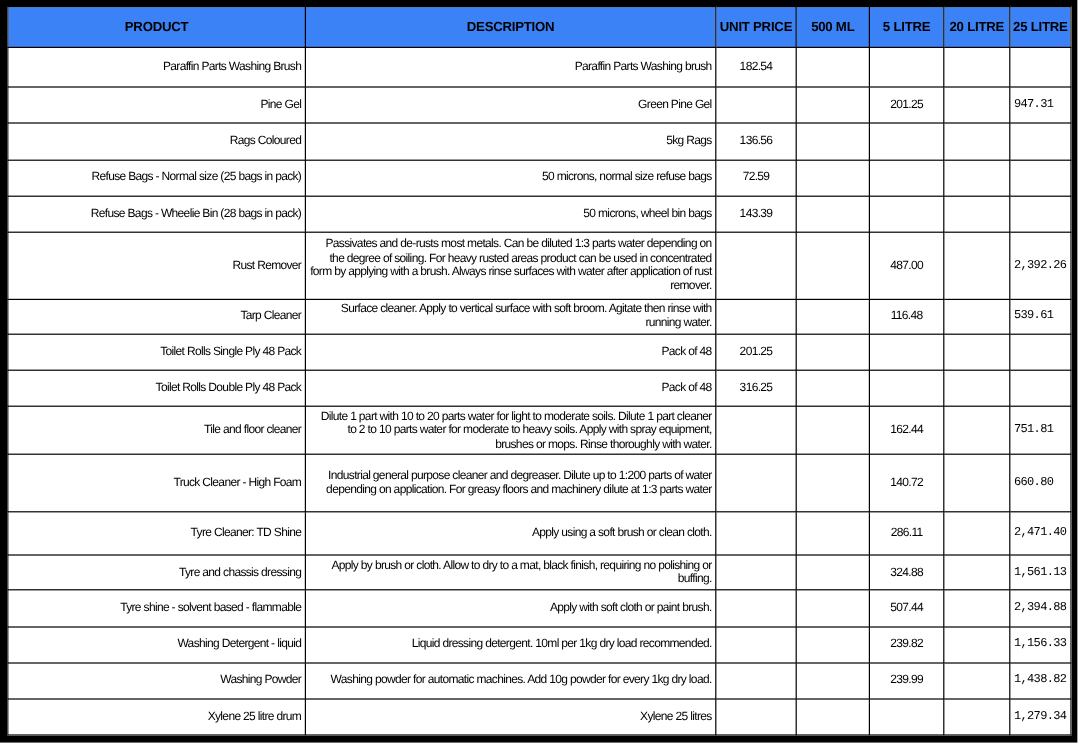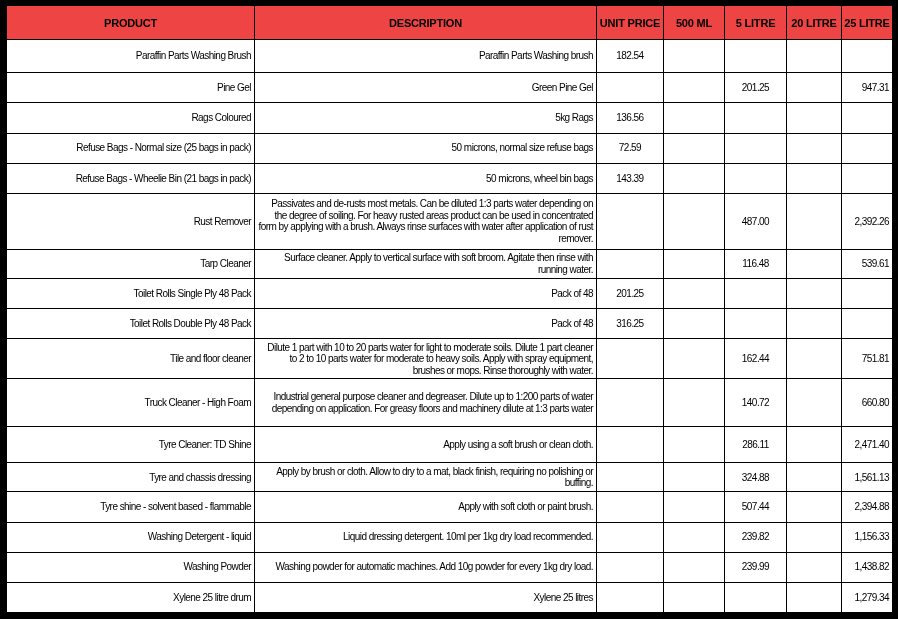--- a/index.html
+++ b/index.html
@@ -15,21 +15,21 @@
   }
   table.price-table {
     border-collapse: collapse;
     table-layout: fixed;
     width: 100%;
     height: 100%;
     font-family: "Liberation Sans", sans-serif;
     color: #000;
   }
   table.price-table th {
-    background: #ef4444;
+    background: #3b82f6;
     border: 1px solid #000;
     font-size: 11px;
     font-weight: bold;
     letter-spacing: -0.2px;
     text-align: center;
     vertical-align: middle;
     height: 33px;
     padding: 0 1px;
     overflow: hidden;
   }
@@ -42,23 +42,24 @@
     letter-spacing: -0.55px;
     overflow: hidden;
   }
   td.cell-text { text-align: right; }
   td.cell-num {
     text-align: center;
     letter-spacing: -0.25px;
     padding: 1px 2px;
   }
   td.cell-num-right {
-    text-align: right;
+    text-align: left;
     letter-spacing: -0.25px;
     padding: 1px 3px 1px 1px;
+    font-family: Liberation Mono, monospace;
   }
   tbody tr { height: 28px; }
   tbody tr:nth-child(1)  { height: 31px; }
   tbody tr:nth-child(6)  { height: 52px; }
   tbody tr:nth-child(7)  { height: 27px; }
   tbody tr:nth-child(11) { height: 44px; }
   tbody tr:nth-child(12) { height: 34px; }
   tbody tr:nth-child(13) { height: 27px; }
   tbody tr:nth-child(19) { height: 21px; }
 </style>
@@ -118,21 +119,21 @@
         <tr>
           <td class="cell-text">Refuse Bags - Normal size (25 bags in pack)</td>
           <td class="cell-text">50 microns, normal size refuse bags</td>
           <td class="cell-num">72.59</td>
           <td class="cell-num"></td>
           <td class="cell-num"></td>
           <td class="cell-num"></td>
           <td class="cell-num-right"></td>
         </tr>
         <tr>
-          <td class="cell-text">Refuse Bags - Wheelie Bin (21 bags in pack)</td>
+          <td class="cell-text">Refuse Bags - Wheelie Bin (28 bags in pack)</td>
           <td class="cell-text">50 microns, wheel bin bags</td>
           <td class="cell-num">143.39</td>
           <td class="cell-num"></td>
           <td class="cell-num"></td>
           <td class="cell-num"></td>
           <td class="cell-num-right"></td>
         </tr>
         <tr>
           <td class="cell-text">Rust Remover</td>
           <td class="cell-text">Passivates and de-rusts most metals. Can be diluted 1:3 parts water depending on the degree of soiling. For heavy rusted areas product can be used in concentrated form by applying with a brush.  Always rinse surfaces with water after application of rust remover.</td>

